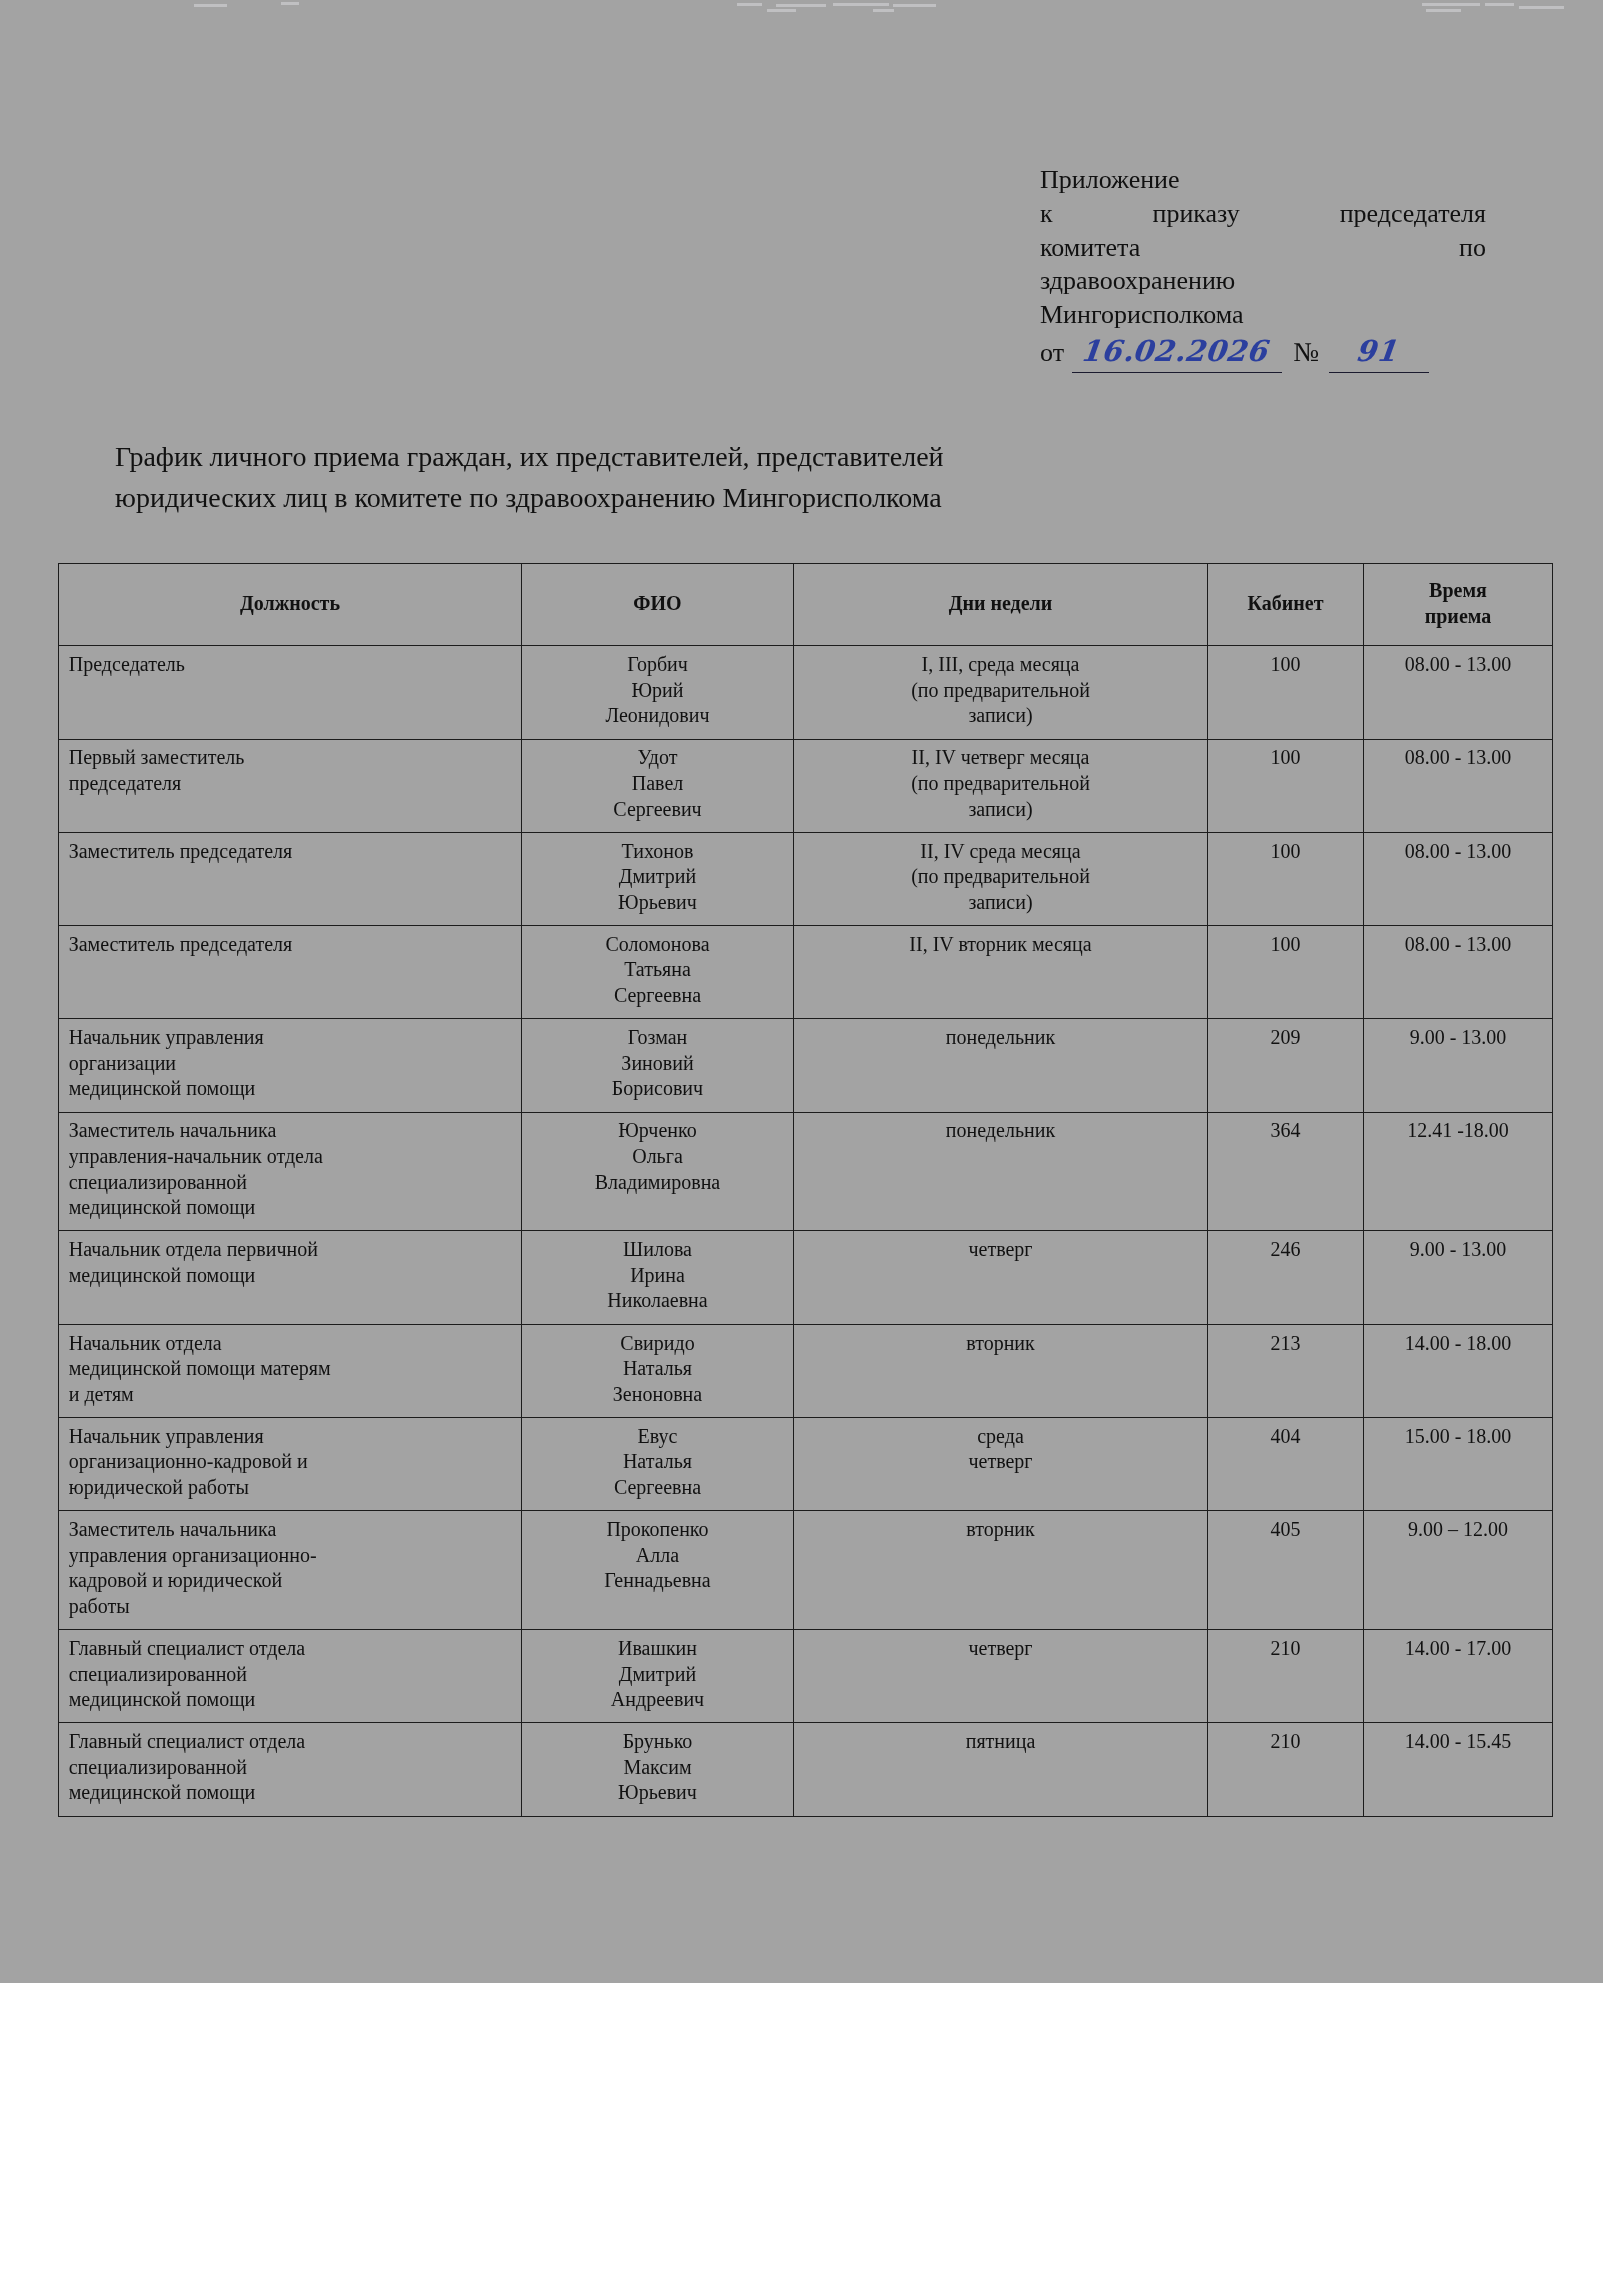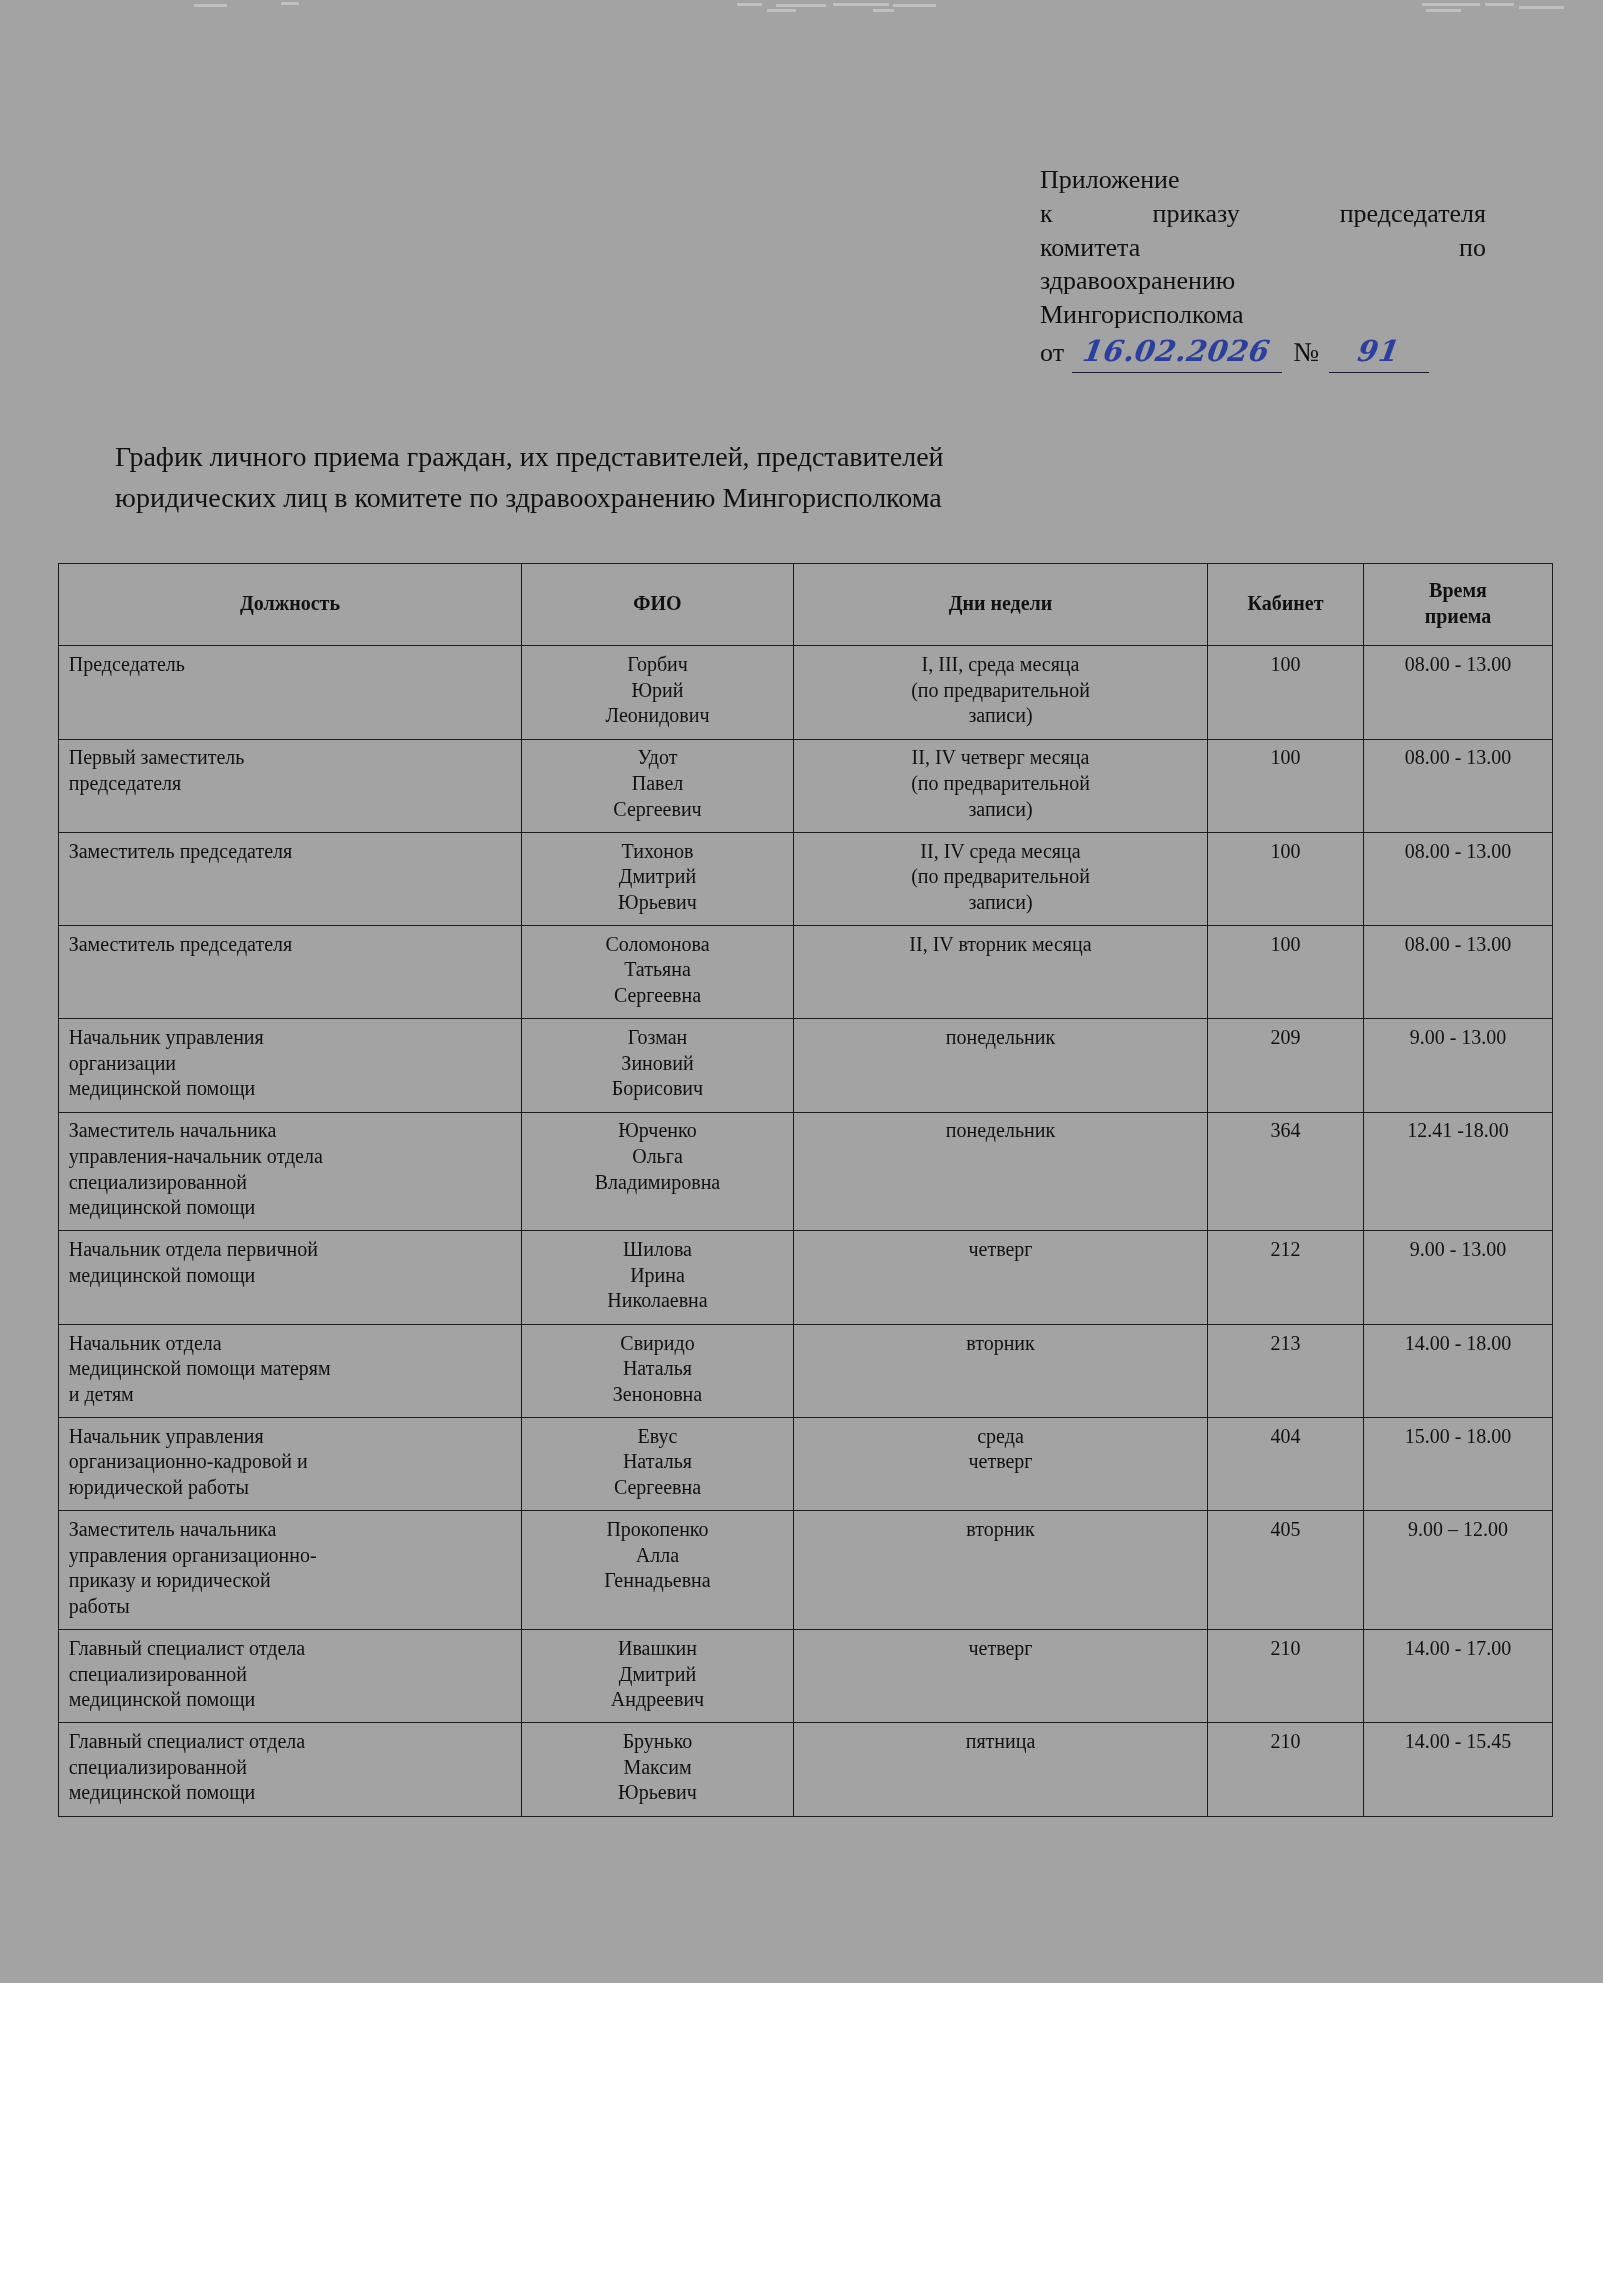--- a/index.html
+++ b/index.html
@@ -329,21 +329,21 @@
               <span class="line">медицинской помощи</span>
             </td>
             <td class="name">
               <span class="line">Шилова</span>
               <span class="line">Ирина</span>
               <span class="line">Николаевна</span>
             </td>
             <td class="days">
               <span class="line">четверг</span>
             </td>
-            <td class="room">212</td>
+            <td class="room">246</td>
             <td class="time">9.00 - 13.00</td>
           </tr>
           <tr>
             <td class="post">
               <span class="line">Начальник отдела</span>
               <span class="line">медицинской помощи матерям</span>
               <span class="line">и детям</span>
             </td>
             <td class="name">
               <span class="line">Свиридо</span>
@@ -371,21 +371,21 @@
               <span class="line">среда</span>
               <span class="line">четверг</span>
             </td>
             <td class="room">404</td>
             <td class="time">15.00 - 18.00</td>
           </tr>
           <tr>
             <td class="post">
               <span class="line">Заместитель начальника</span>
               <span class="line">управления организационно-</span>
-              <span class="line">приказу  и юридической</span>
+              <span class="line">кадровой  и юридической</span>
               <span class="line">работы</span>
             </td>
             <td class="name">
               <span class="line">Прокопенко</span>
               <span class="line">Алла</span>
               <span class="line">Геннадьевна</span>
             </td>
             <td class="days">
               <span class="line">вторник</span>
             </td>

